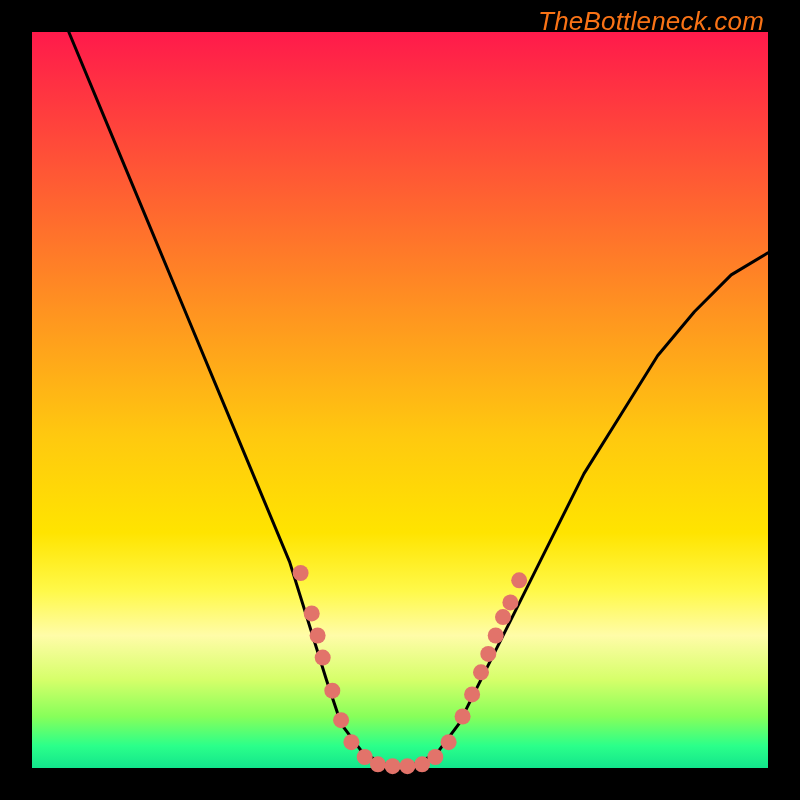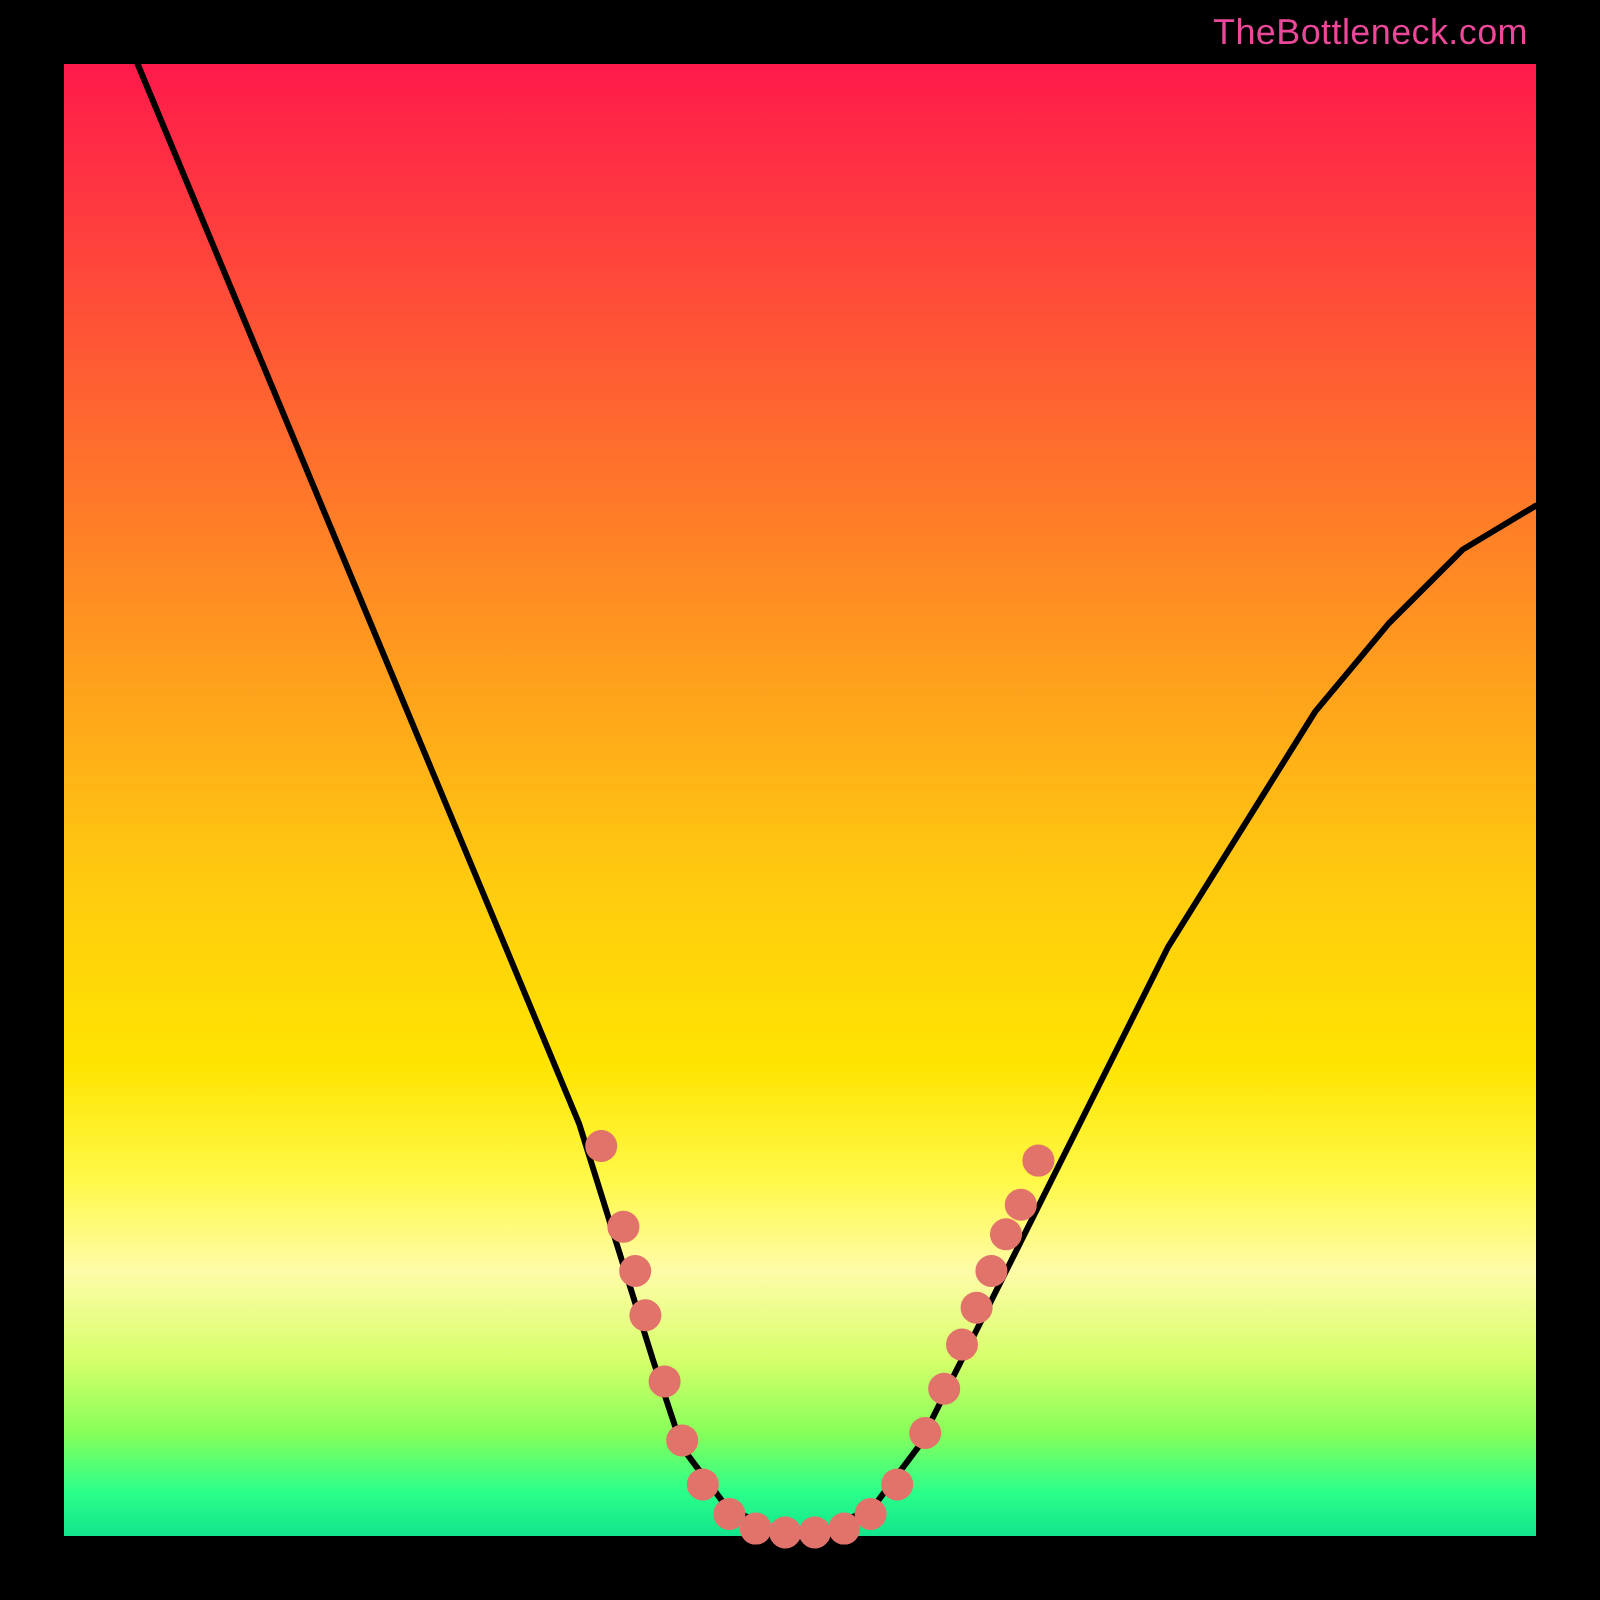--- a/index.html
+++ b/index.html
@@ -37,24 +37,25 @@
       #d6ff6a 88%,
       #87ff5a 93%,
       #2bff8a 97%,
       #12e58c 100%
     );
   }
   .watermark {
     position: absolute;
     top: 6px;
     right: 36px;
-    color: #ec4899;
-    font-size: 18px;
+    color: #f97316;
+    font-size: 26px;
     letter-spacing: 0.2px;
     user-select: none;
+    font-style: italic;
   }
   svg.curve {
     position: absolute;
     top: 0; left: 0;
     width: 736px;
     height: 736px;
     overflow: visible;
   }
 </style>
 </head>

